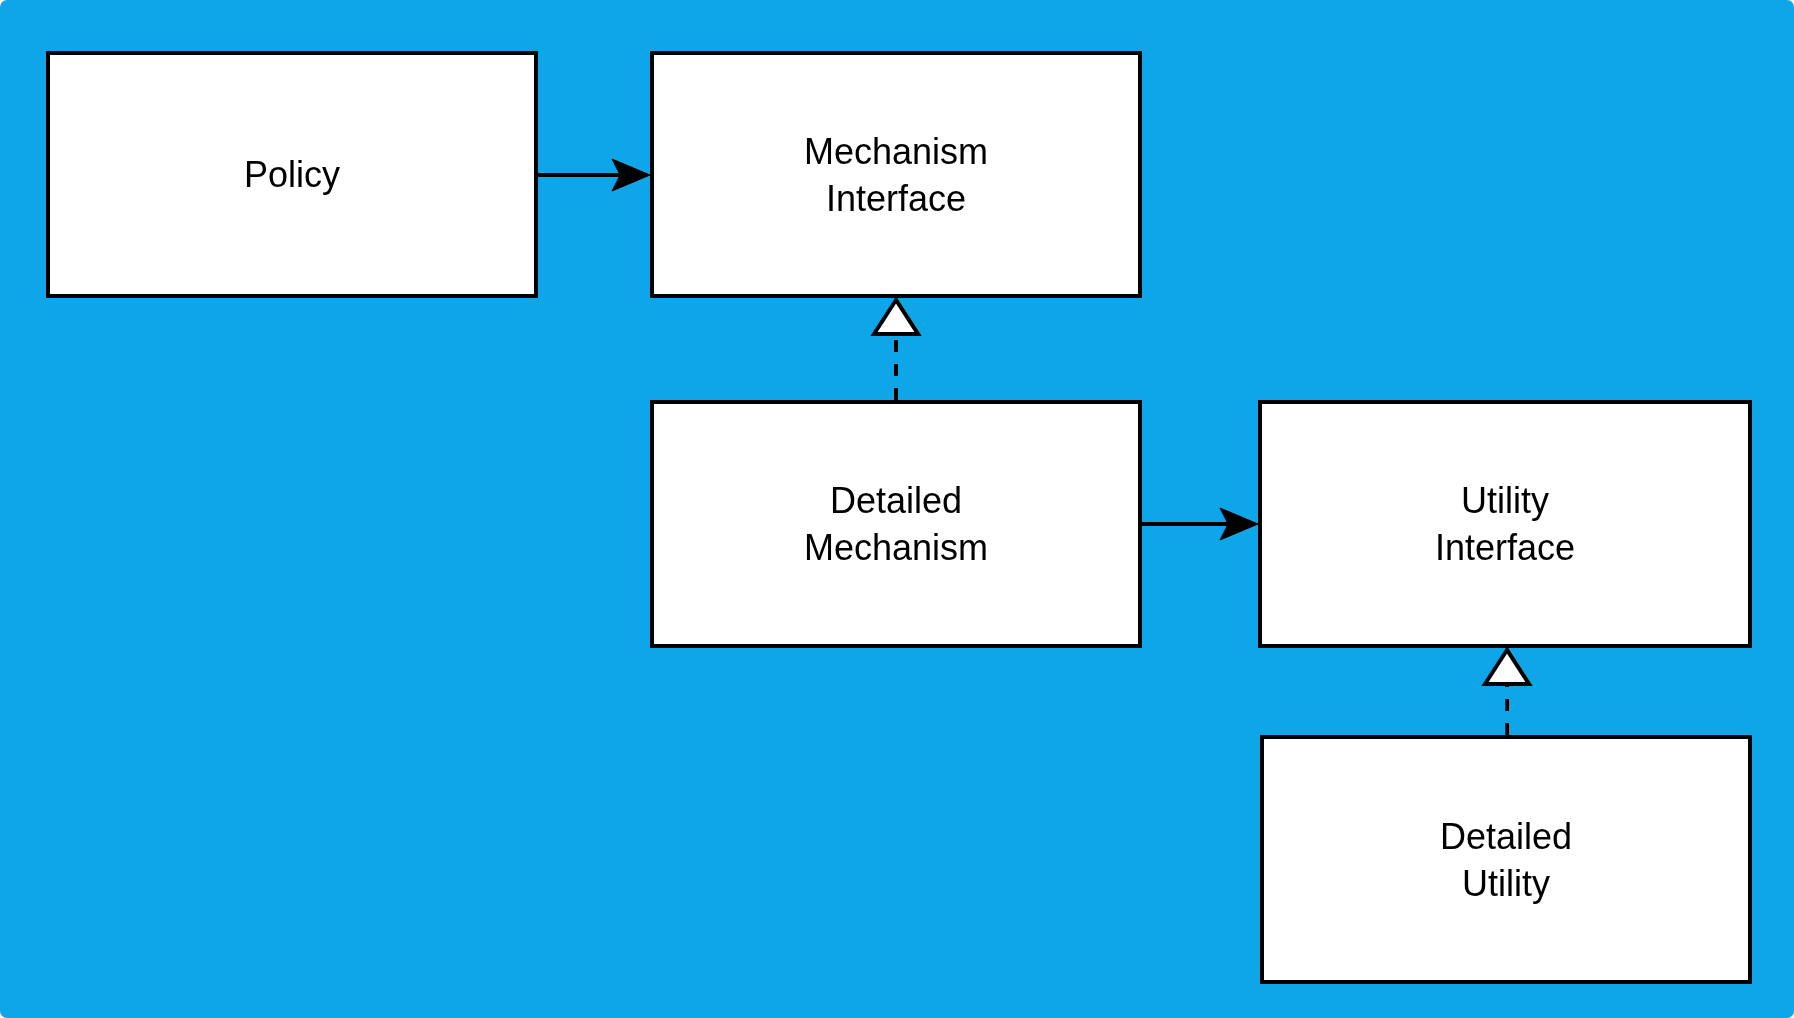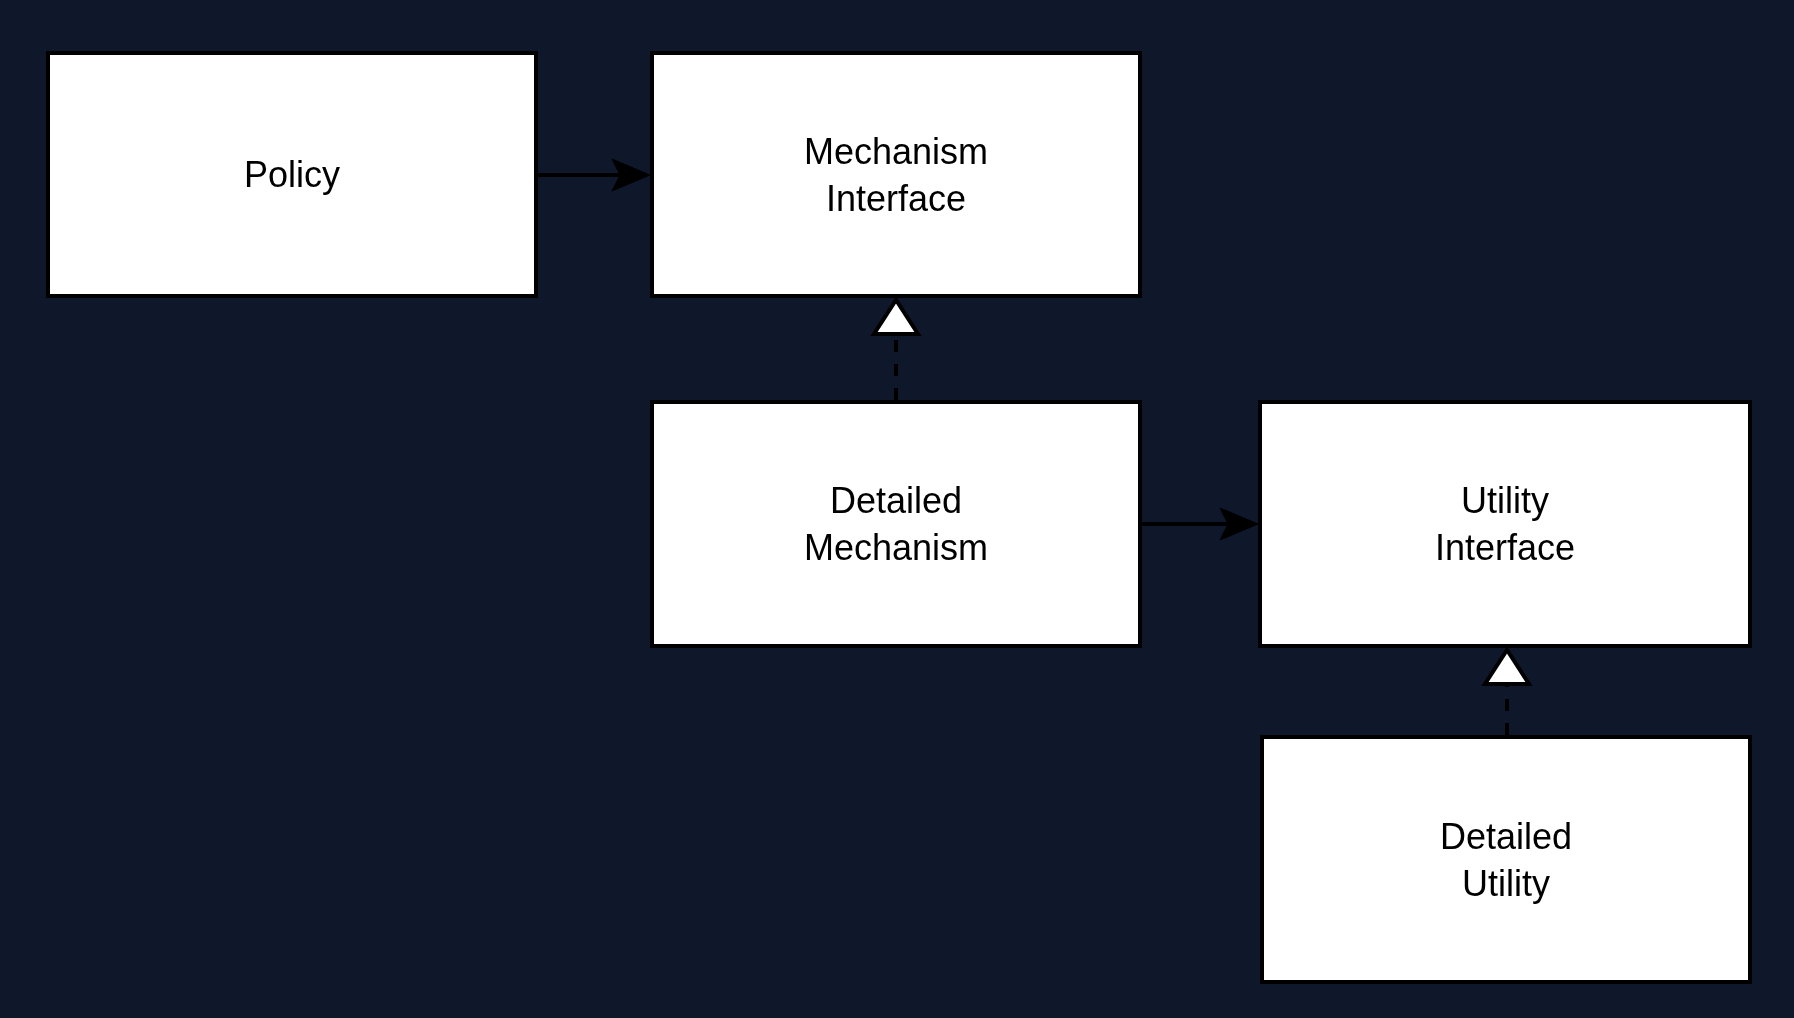--- a/index.html
+++ b/index.html
@@ -8,22 +8,23 @@
     padding: 0;
     background: #ffffff;
   }
   body {
     font-family: "Liberation Sans", sans-serif;
   }
   #diagram-root {
     position: relative;
     width: 1794px;
     height: 1018px;
-    background: #0f172a;
+    background: #0ea5e9;
     overflow: hidden;
+    border-radius: 7px;
   }
   #diagram-svg {
     position: absolute;
     top: 0;
     left: 0;
     width: 1794px;
     height: 1018px;
     display: block;
   }
   .node-box {

